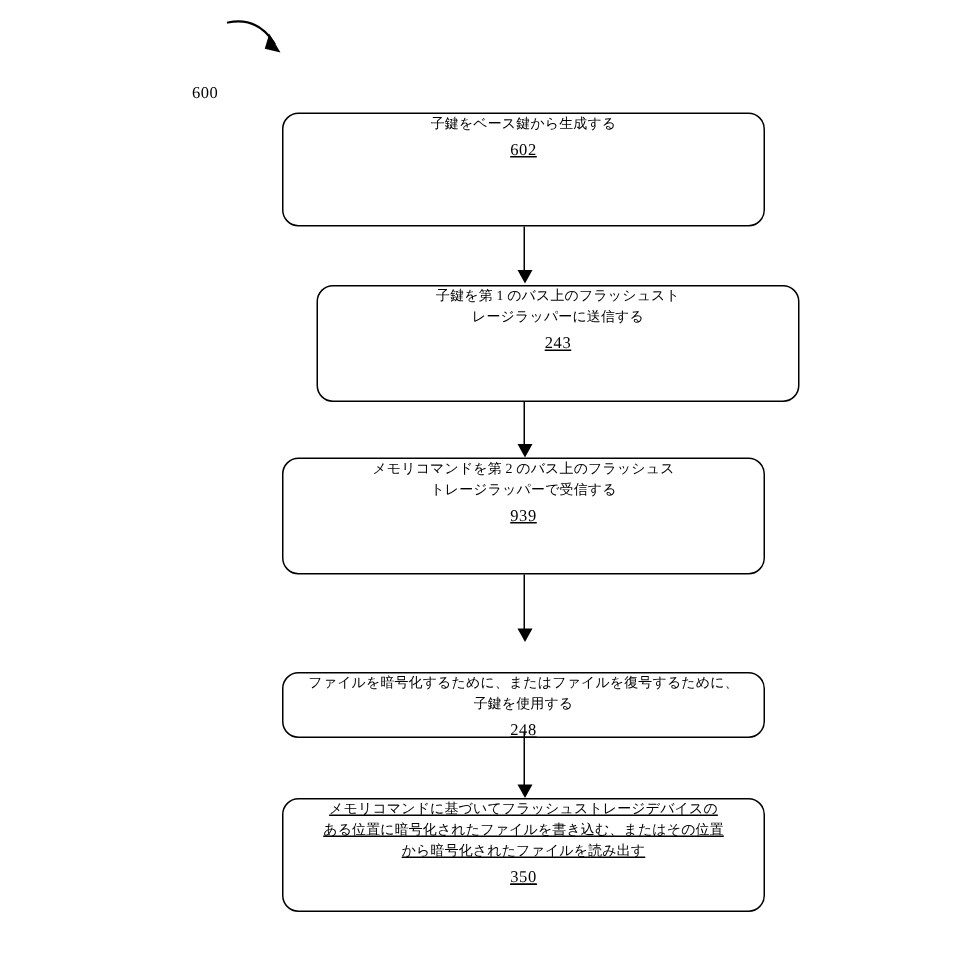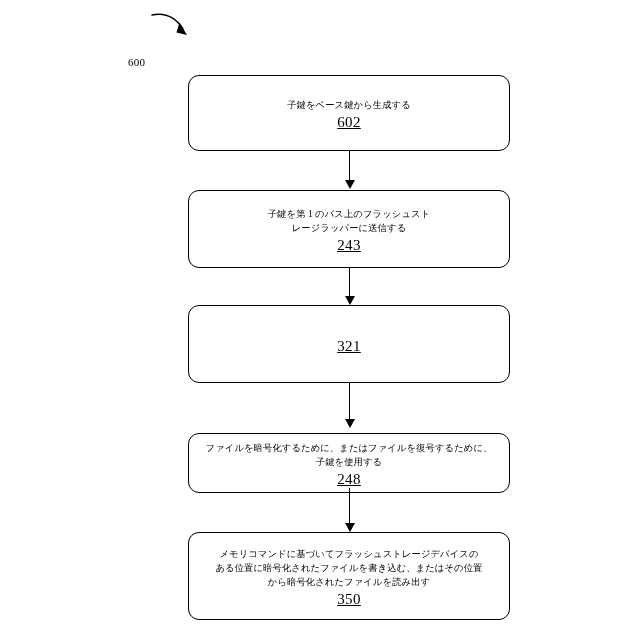--- a/index.html
+++ b/index.html
@@ -51,34 +51,33 @@
     position: absolute;
     left: 188px;
     width: 322px;
     box-sizing: border-box;
     border: 1.6px solid #000000;
     border-radius: 11px;
     background: #ffffff;
     display: flex;
     flex-direction: column;
     align-items: center;
-    justify-content: center;
   }
   .proc-text {
     font-family: "Liberation Serif", "DejaVu Serif", serif;
     font-size: 9.3px;
     line-height: 14px;
     text-align: center;
     white-space: pre-line;
     letter-spacing: 0.1px;
     color: #000;
   }
   .proc-ref {
     font-family: "Liberation Serif", "DejaVu Serif", serif;
-    font-size: 15px;
+    font-size: 11px;
     line-height: 14px;
     text-align: center;
     text-decoration: underline;
     text-underline-offset: 1px;
     letter-spacing: 0.4px;
     margin-top: 3px;
     color: #000;
   }
 
   
@@ -119,51 +118,53 @@
   <div class="proc-box" style="top:75px; height:76px;">
     <div class="proc-text">子鍵をベース鍵から生成する</div>
     <div class="proc-ref">602</div>
   </div>
 
   <div class="connector" style="top:151px; height:38px;">
     <div class="shaft" style="height:30px;"></div>
     <div class="head"></div>
   </div>
 
-  <div class="proc-box" style="top:190px; height:78px;">
+  <div class="proc-box" style="top:190px; height:78px;margin-left:23px;">
     <div class="proc-text">子鍵を第 1 のバス上のフラッシュスト
 レージラッパーに送信する</div>
     <div class="proc-ref">243</div>
   </div>
 
   <div class="connector" style="top:268px; height:37px;">
     <div class="shaft" style="height:29px;"></div>
     <div class="head"></div>
   </div>
 
   <div class="proc-box" style="top:305px; height:78px;">
-    <div class="proc-ref">321</div>
+    <div class="proc-text">メモリコマンドを第 2 のバス上のフラッシュス
+トレージラッパーで受信する</div>
+    <div class="proc-ref">939</div>
   </div>
 
   <div class="connector" style="top:383px; height:45px;">
     <div class="shaft" style="height:37px;"></div>
     <div class="head"></div>
   </div>
 
-  <div class="proc-box" style="top:433px; height:60px;">
+  <div class="proc-box" style="top:448px; height:44px;">
     <div class="proc-text">ファイルを暗号化するために、またはファイルを復号するために、
 子鍵を使用する</div>
     <div class="proc-ref">248</div>
   </div>
 
   <div class="connector" style="top:488px; height:44px;">
     <div class="shaft" style="height:36px;"></div>
     <div class="head"></div>
   </div>
 
-  <div class="proc-box" style="top:532px; height:88px;">
+  <div class="proc-box" style="top:532px; height:76px;text-decoration:underline;">
     <div class="proc-text">メモリコマンドに基づいてフラッシュストレージデバイスの
 ある位置に暗号化されたファイルを書き込む、またはその位置
 から暗号化されたファイルを読み出す</div>
     <div class="proc-ref">350</div>
   </div>
 
 </div>
 
 </body></html>

